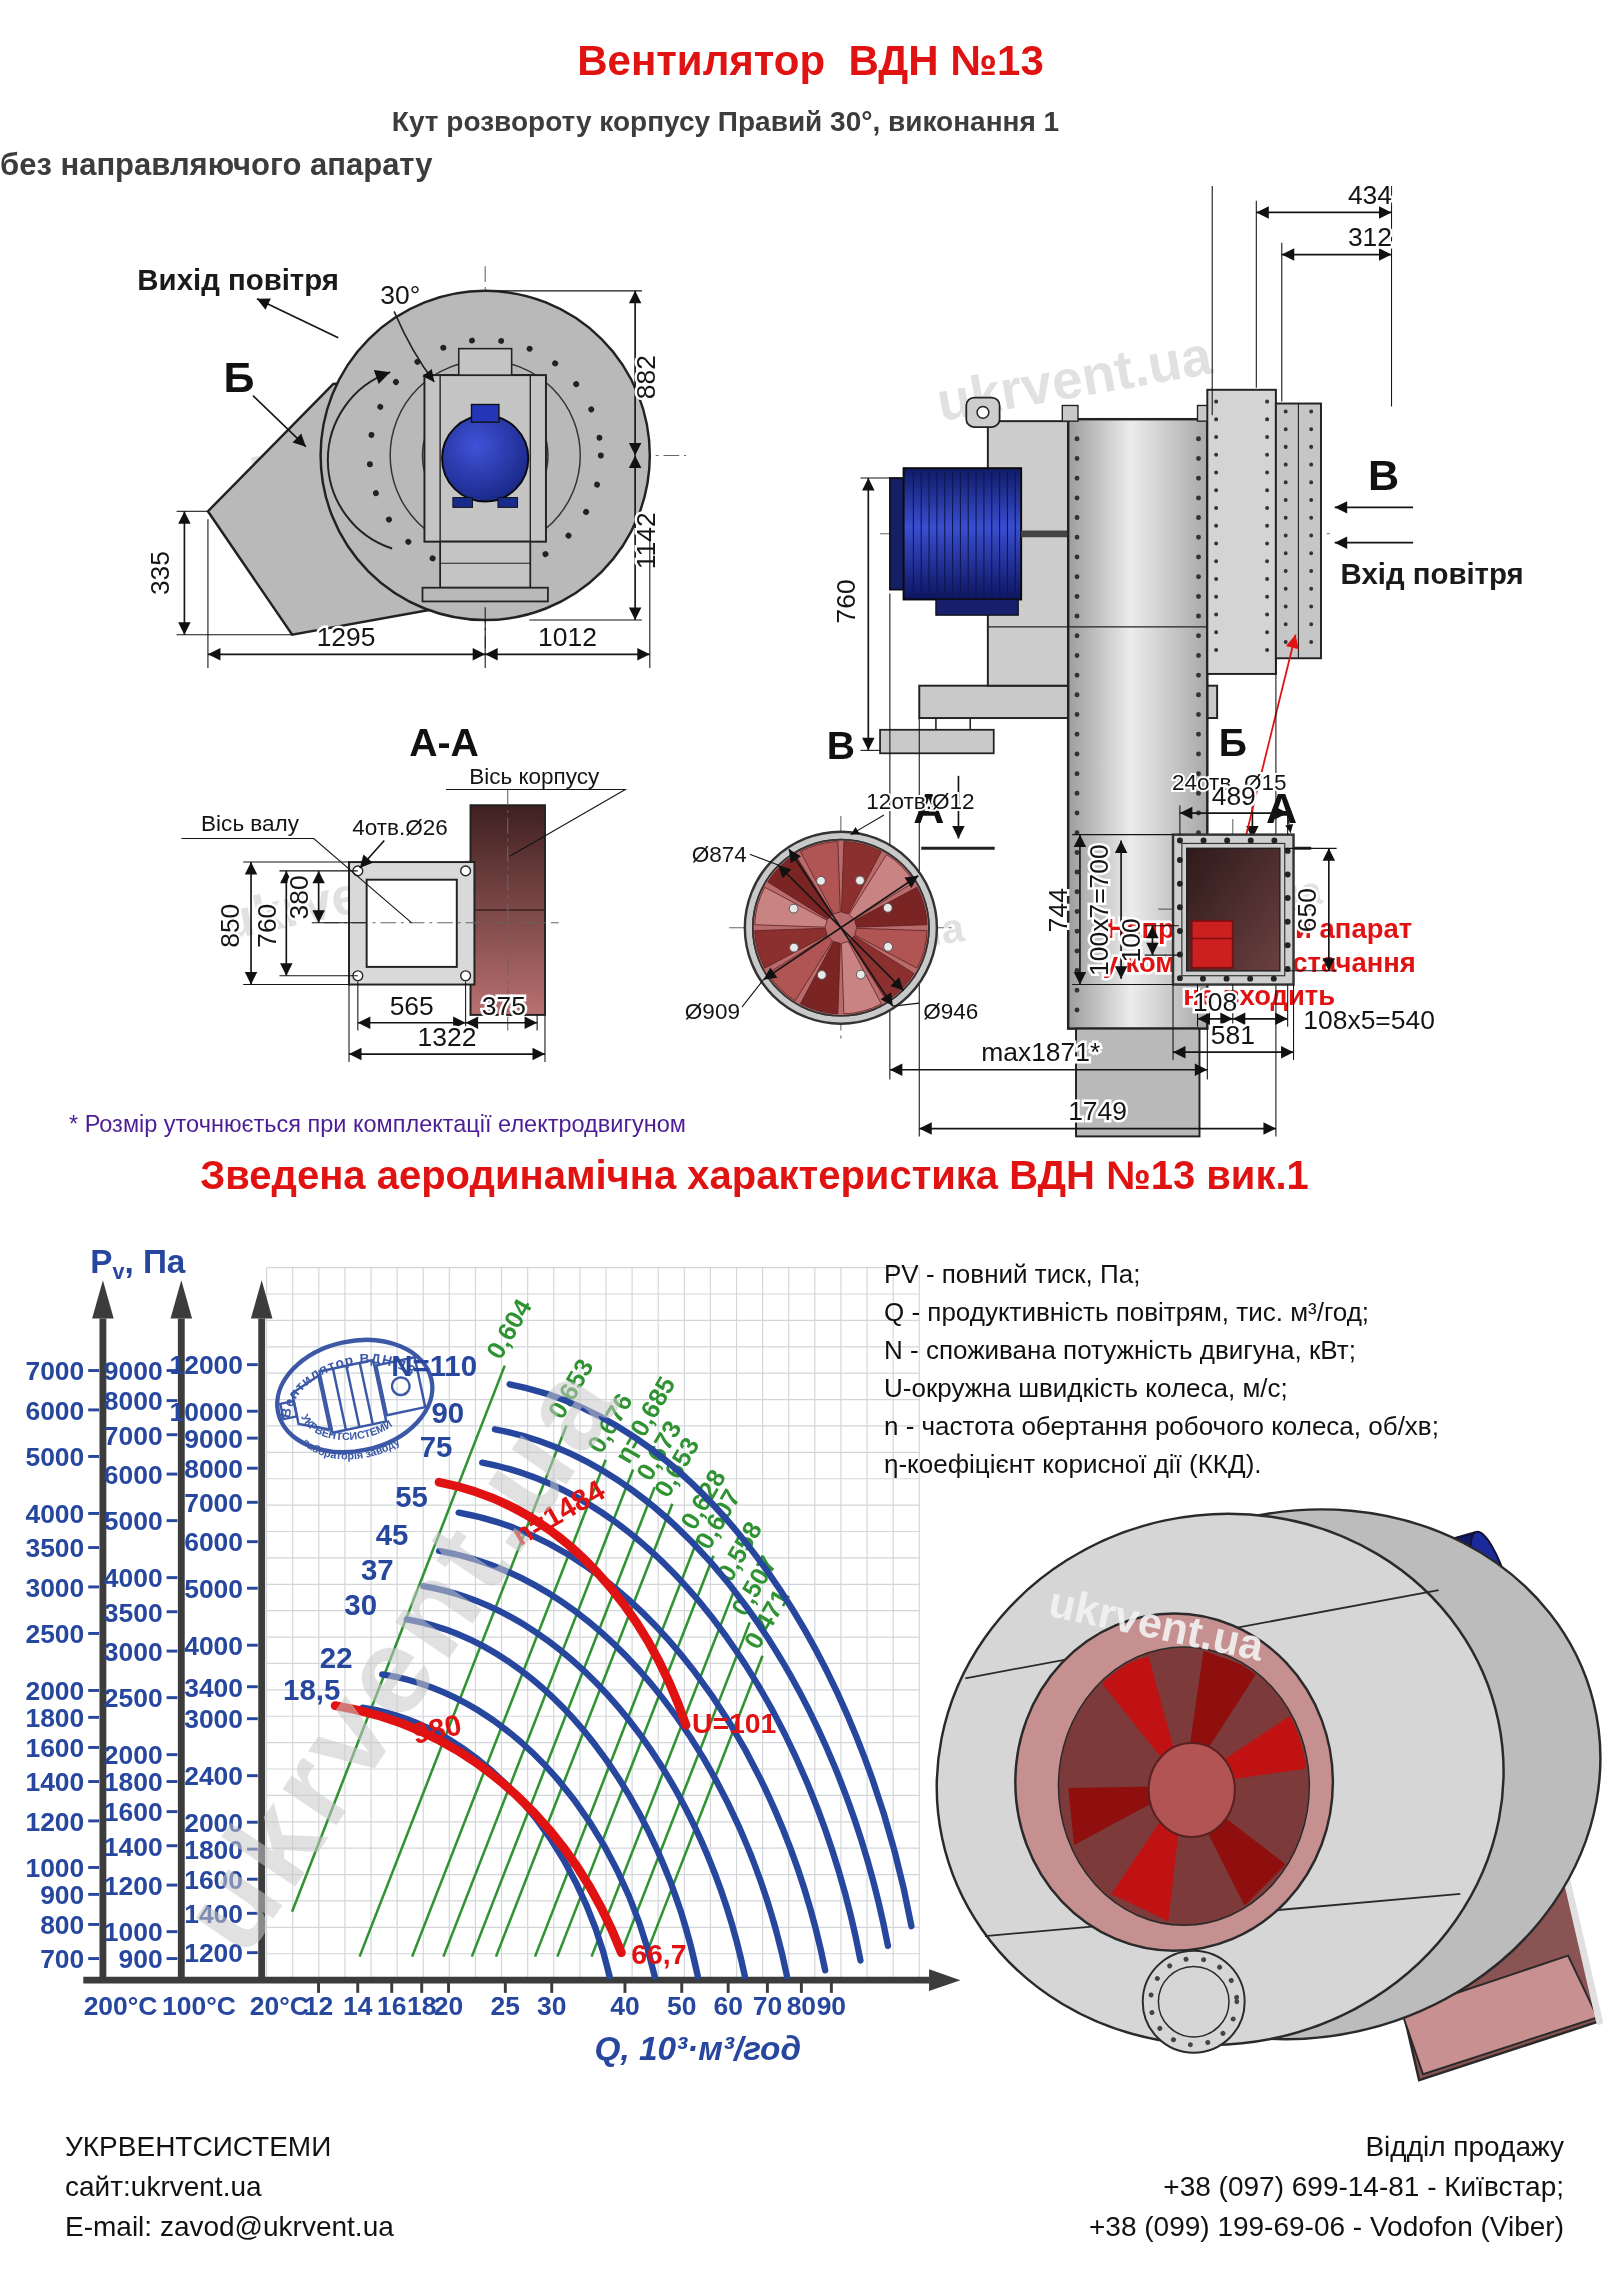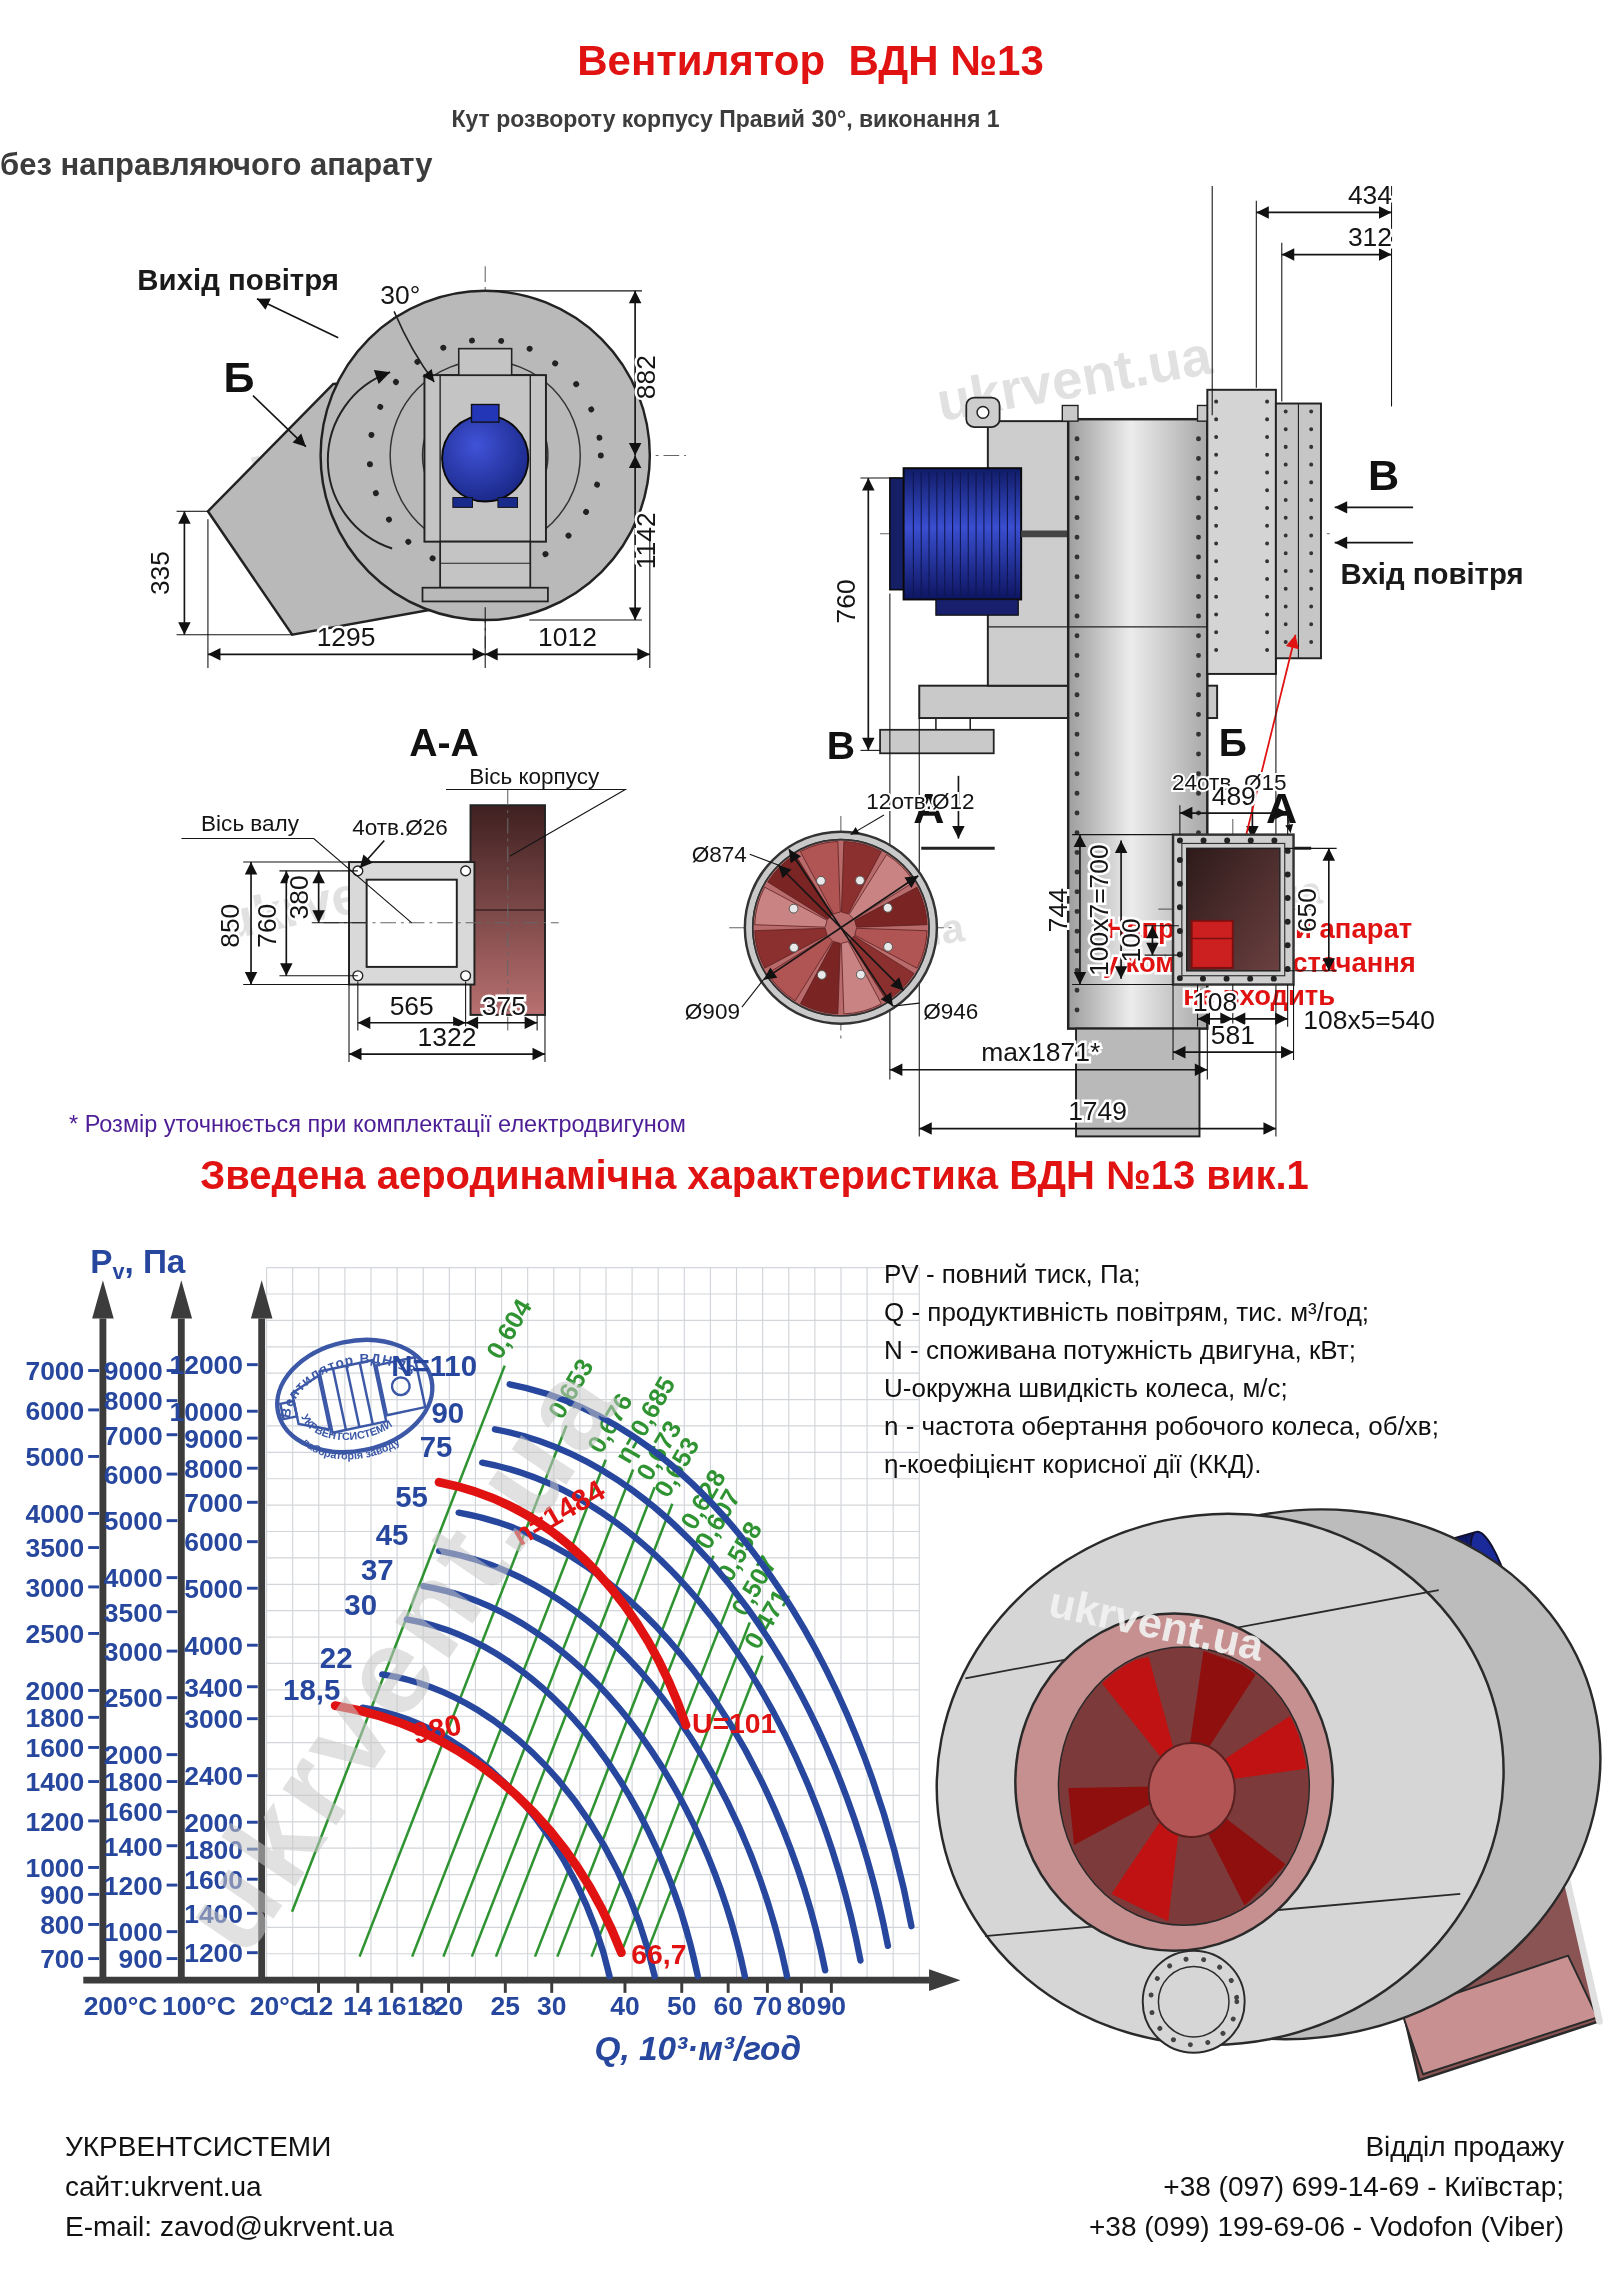--- a/index.html
+++ b/index.html
@@ -1,21 +1,21 @@
 <!DOCTYPE html>
 <html><head>
 <meta charset="utf-8">
 <style>
   html,body{margin:0;padding:0;background:#888;}
   .page{position:relative;width:1621px;height:2293px;background:#ffffff;margin:0 auto;
         font-family:"Liberation Sans",sans-serif;overflow:hidden;}
   .abs{position:absolute;}
   .title{top:37px;left:0;width:1621px;text-align:center;font-size:42px;font-weight:bold;
          color:#e01212;white-space:pre;}
-  .sub1{top:106px;left:0;width:1451px;text-align:center;font-size:23px;font-weight:bold;color:#3c3c3c;}
+  .sub1{top:106px;left:0;width:1451px;text-align:center;font-size:28px;font-weight:bold;color:#3c3c3c;}
   .sub2{top:147px;left:0;width:1382px;font-size:31px;font-weight:bold;color:#3c3c3c;}
   .footnote{top:1111px;left:69px;font-size:23.5px;color:#4c1d95;}
   .chtitle{top:1153px;left:0;width:1509px;text-align:center;font-size:40px;font-weight:bold;color:#e01212;}
   .chsub{top:1202px;left:0;width:1544px;text-align:center;font-size:28px;font-weight:bold;color:#222;}
   .legend{top:1255px;left:884px;font-size:26px;color:#111;line-height:38px;white-space:nowrap;}
   .f-left{top:2127px;left:65px;font-size:28px;color:#111;line-height:40px;}
   .f-right{top:2127px;right:57px;font-size:28px;color:#111;line-height:40px;text-align:right;}
   svg{position:absolute;left:0;}
   svg text{font-family:"Liberation Sans",s ans-serif;}
   .dtext{font-size:27px;fill:#141414;paint-order:stroke;stroke:#ffffff;stroke-width:5px;}
@@ -653,17 +653,17 @@
     <div>η-коефіцієнт корисної дії (ККД).</div>
   </div>
 
   <div class="abs f-left">
     <div>УКРВЕНТСИСТЕМИ</div>
     <div>сайт:ukrvent.ua</div>
     <div>E-mail: zavod@ukrvent.ua</div>
   </div>
   <div class="abs f-right">
     <div>Відділ продажу</div>
-    <div>+38 (097) 699-14-69 - Київстар;</div>
+    <div>+38 (097) 699-14-81 - Київстар;</div>
     <div>+38 (099) 199-69-06 - Vodofon (Viber)</div>
   </div>
 </div>
 
 
 </body></html>

